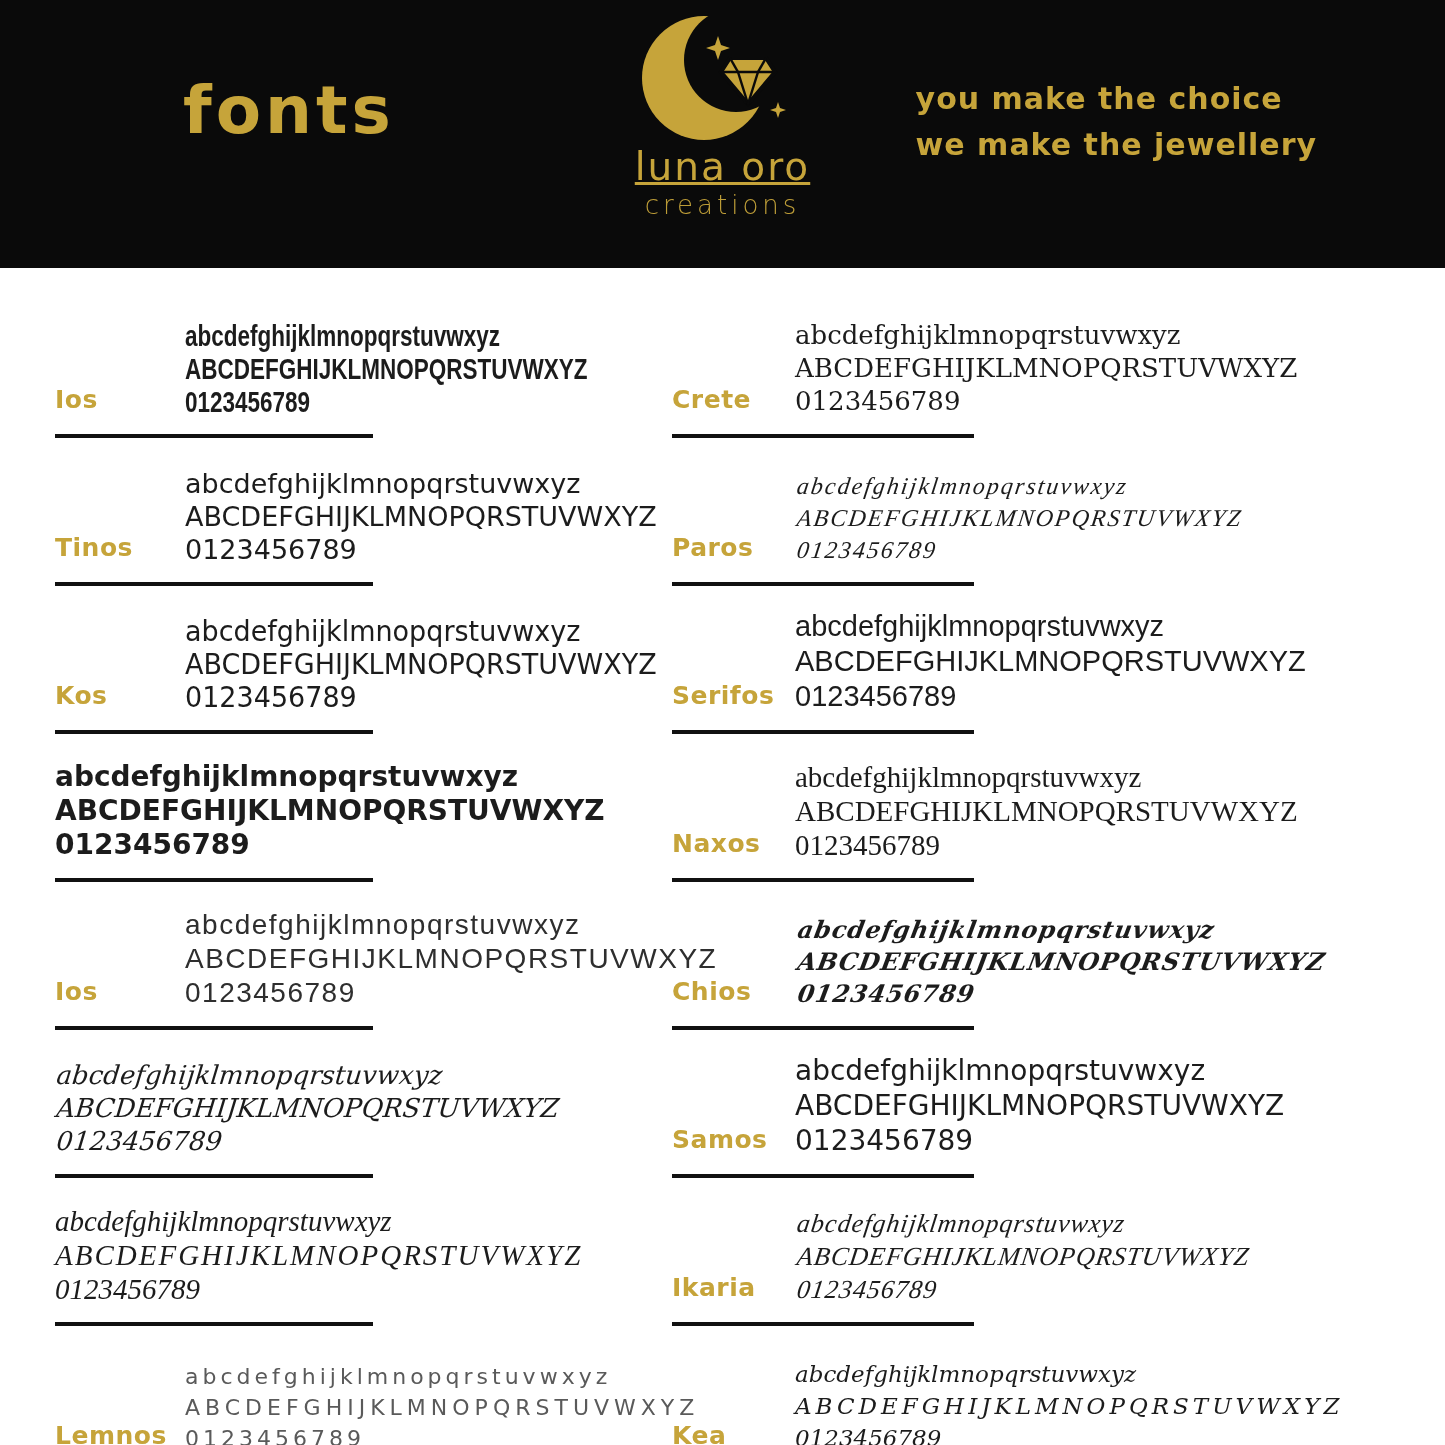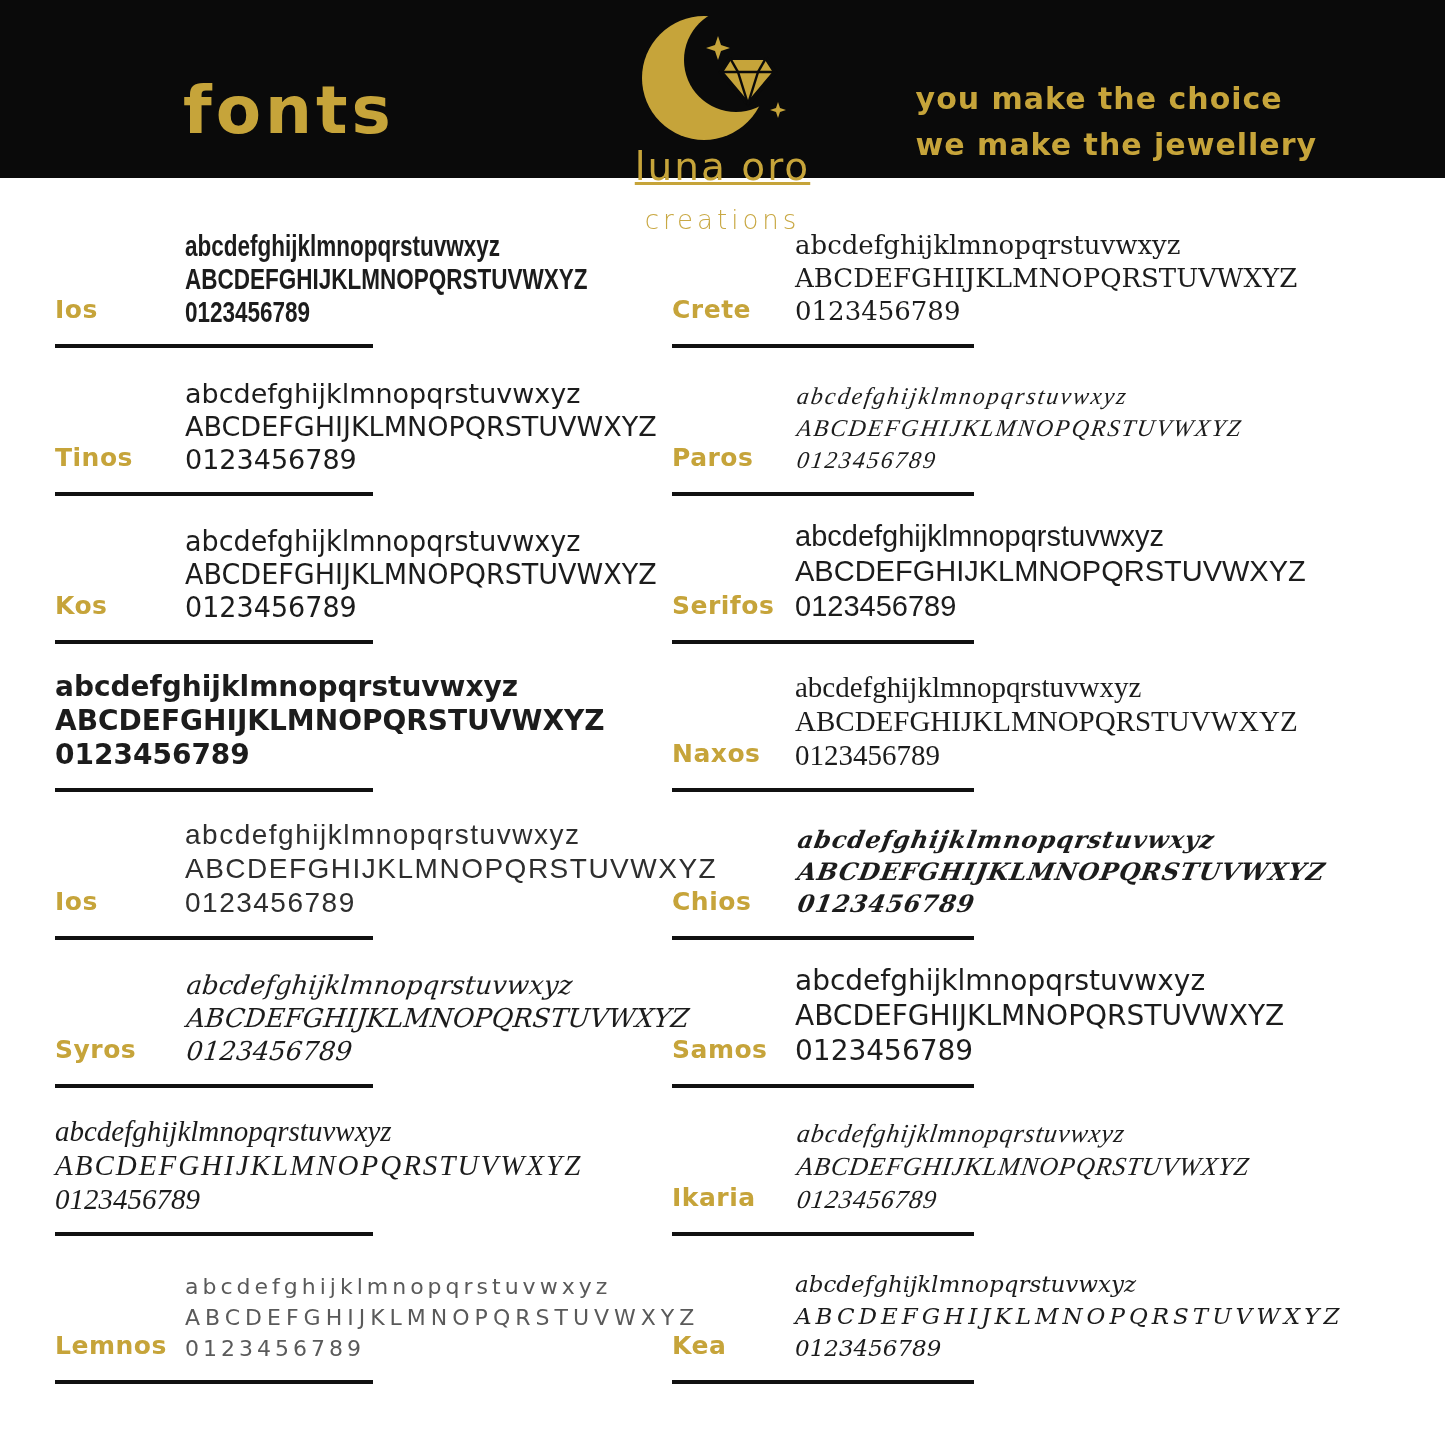--- a/index.html
+++ b/index.html
@@ -5,33 +5,33 @@
   :root{
     --accent:#C6A43A;
     --header-bg:#0A0A0A;
     --ink:#1C1C1C;
   }
   *{margin:0;padding:0;box-sizing:border-box;}
   html,body{width:1445px;height:1445px;background:#ffffff;overflow:hidden;}
   body{font-family:"DejaVu Sans",sans-serif;}
 
   
-  .header{position:relative;height:178px;background:var(--header-bg);}
+  .header{position:relative;height:268px;background:var(--header-bg);}
   .fonts-title{
     position:absolute;left:183px;top:72px;
     color:var(--accent);font-size:66px;font-weight:600;letter-spacing:4px;
     font-family:"DejaVu Sans",sans-serif;
   }
   .logo{
     position:absolute;left:50%;top:10px;transform:translateX(-50%);
     width:300px;text-align:center;color:var(--accent);
   }
   .logo svg{display:block;margin:0 auto;}
   .brand{font-size:39px;letter-spacing:2px;margin-top:-16px;font-weight:400;text-decoration:underline;}
-  .brand-sub{font-size:26px;letter-spacing:4px;margin-top:16px;font-weight:300;opacity:.95;}
+  .brand-sub{font-size:26px;letter-spacing:4px;margin-top:1px;font-weight:300;opacity:.95;}
   .tagline{
     position:absolute;right:128px;top:76px;text-align:left;
     color:var(--accent);font-size:30px;line-height:46px;letter-spacing:1px;font-weight:700;
   }
 
   
   .grid{
     display:grid;grid-template-columns:617px auto;
     padding:28px 10px 0 55px;
   }
@@ -162,21 +162,20 @@
     <div class="label">Ios</div>
     <div class="sample">
       <div class="line lower">abcdefghijklmnopqrstuvwxyz</div>
       <div class="line upper">ABCDEFGHIJKLMNOPQRSTUVWXYZ</div>
       <div class="line digits">0123456789</div>
     </div>
     <div class="underline"></div>
   </div>
 
   <div class="row s-syros">
-    <div class="label">Syros</div>
     <div class="sample">
       <div class="line lower">abcdefghijklmnopqrstuvwxyz</div>
       <div class="line upper">ABCDEFGHIJKLMNOPQRSTUVWXYZ</div>
       <div class="line digits">0123456789</div>
     </div>
     <div class="underline"></div>
   </div>
 
   <div class="row s-rhodes">
     <div class="sample">

